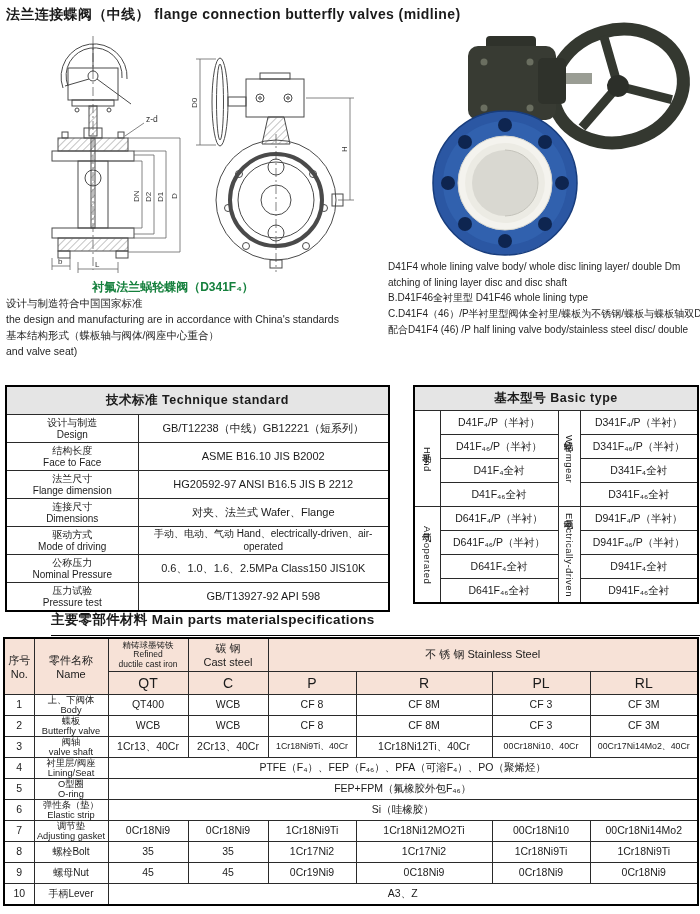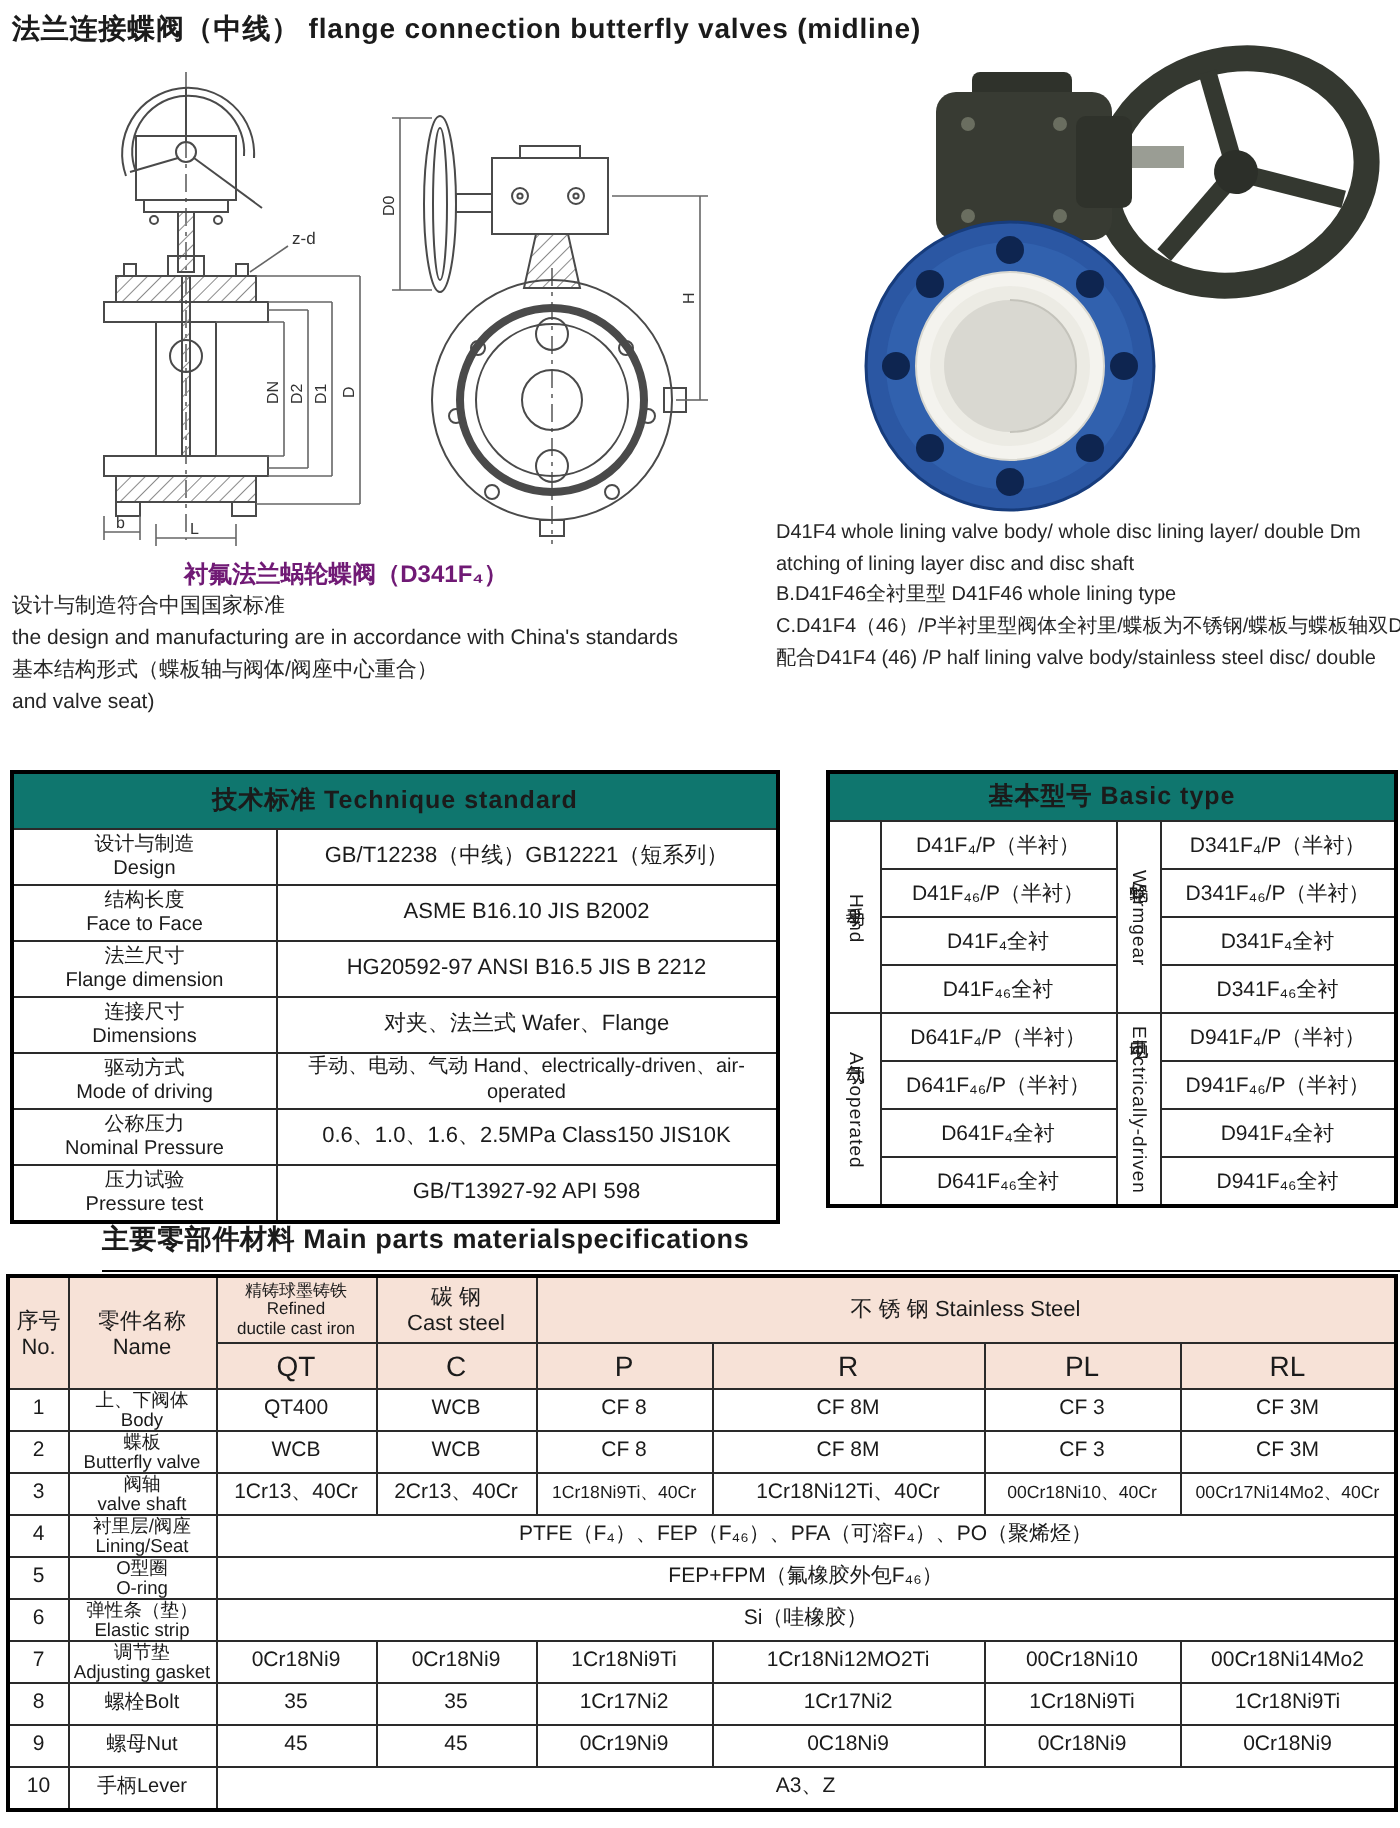--- a/index.html
+++ b/index.html
@@ -1,29 +1,29 @@
 <!DOCTYPE html>
 <html><head>
 <meta charset="utf-8">
 <style>
   html,body{margin:0;padding:0;background:#fff;}
   .page{position:relative;width:700px;height:914px;background:#ffffff;overflow:hidden;
         font-family:"Liberation Sans",sans-serif;color:#1b1b1b;}
   .page-title{position:absolute;top:6px;left:6px;font-size:14px;font-weight:bold;letter-spacing:.4px;white-space:nowrap;}
-  .caption{position:absolute;top:279px;left:38px;width:270px;text-align:center;font-size:12px;font-weight:bold;color:#701a75;white-space:nowrap;}
+  .caption{position:absolute;top:279px;left:38px;width:270px;text-align:center;font-size:12px;font-weight:bold;color:#15803d;white-space:nowrap;}
   .desc{position:absolute;top:295px;left:6px;width:386px;font-size:10.5px;line-height:16px;color:#262626;}
   .desc div{white-space:nowrap;}
   .notes{position:absolute;top:259px;left:388px;width:312px;font-size:10px;line-height:15.7px;color:#262626;}
   .notes div{white-space:nowrap;}
 
   table{border-collapse:collapse;table-layout:fixed;}
   table, table th, table td{border:1px solid #2a2a2a;}
   .tech, .basic, .parts{border:2px solid #000;}
   th,td{padding:0 2px;text-align:center;vertical-align:middle;overflow:hidden;}
-  .tblhdr{background:#0f766e;font-weight:bold;font-size:12.5px;height:27px;letter-spacing:.5px;}
+  .tblhdr{background:#e5e5e5;font-weight:bold;font-size:12.5px;height:27px;letter-spacing:.5px;}
 
   .tech{position:absolute;top:385px;left:5px;width:385px;font-size:11px;}
   .tech td{height:27px;}
   .tech .lbl{font-size:10px;line-height:11.5px;margin-left:19px;}
   .tech .val{font-size:11px;line-height:12.5px;}
 
   .basic{position:absolute;top:385px;left:413px;width:284px;font-size:10.5px;}
   .basic td{height:23px;}
   .vcell{padding:0;}
   .vtext{writing-mode:vertical-rl;text-orientation:mixed;margin:0 auto;height:92px;

